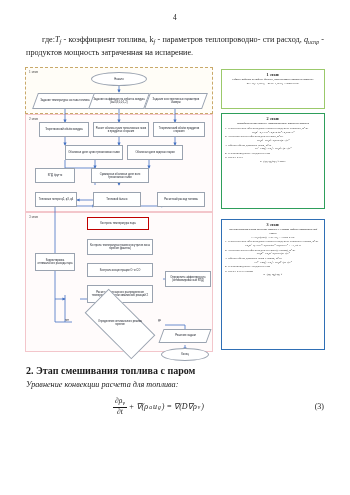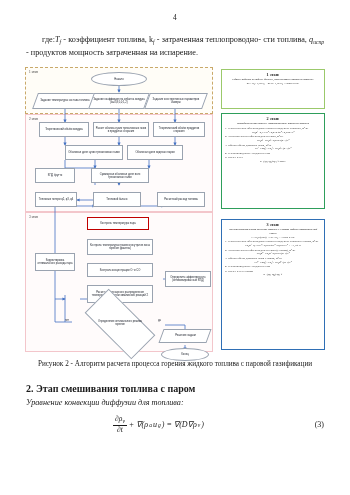--- a/index.html
+++ b/index.html
@@ -77,22 +77,22 @@
   .p-eq{font-size:2.9px;line-height:1.25;text-align:center;font-style:italic;}
 </style>
 </head>
 <body>
 
 <div class="page">
 
   <div class="page-num">4</div>
 
   <div class="para">
-    <span class="ind"></span><span>где:</span><var>T</var><span class="sub">f</span><span> - коэффициент топлива, </span><span>k</span><span class="sub">f</span><span> - затраченная теплопроводно-</span>
-    <span>сти топлива, </span><var>q</var><span class="sub">испр</span><span> - продуктов мощность затраченная на испарение.</span>
+    <span class="ind"></span><span>где:</span><var>T</var><span class="sub">f</span><span> - коэффициент топлива, </span><span>k</span><span class="sub">f</span><span> - параметров теплопроводно-</span>
+    <span>сти расход, </span><var>q</var><span class="sub">испр</span><span> - продуктов мощность затраченная на испарение.</span>
   </div>
 
   <div class="figure">
 
     <div class="bands">
       <div class="band band1">
         <div class="band-lab">1 этап</div>
       </div>
       <div class="band band2">
         <div class="band-lab">2 этап</div>
@@ -228,24 +228,23 @@
       <div class="p-item">2. Действительный объем водяных паров (с паром), м³/кг</div>
       <div class="p-eq">Vн₂оᵈ=Vн₂оᵗ+0,0161(α-1)Vᵒ</div>
       <div class="p-item">3. Общий объем дымовых газов с паром, м³/кг</div>
       <div class="p-eq">Vгᵈ=Vʀo₂ᵗ+Vн₂ᵗ+Vн₂оᵈ+(α-1)Vᵒ</div>
       <div class="p-item">4. Теплопроводность уходящего газа</div>
       <div class="p-item">5. Расчет КПД с паром</div>
       <div class="p-eq">η=(Q₁-Q₂)/Q₁ ×</div>
     </div>
   </div>
 
-  <div class="caption">Рисунок 2 - Алгоритм расчета процесса горения жидкого топлива с паровой газификации</div>
 
   <div class="sec-head">2. Этап смешивания топлива с паром</div>
-  <div class="sec-ital">Уравнение конвекции диффузии для топлива:</div>
+  <div class="sec-ital">Уравнение конвекции расчета для топлива:</div>
 
   <div class="formula-row">
     <div class="formula">
       <span class="frac">
         <span class="num"><span>∂ρ</span><span class="sub">v</span></span>
         <span class="den">∂t</span>
       </span>
       <span> + ∇(ρ</span>
         <span class="sub">a</span>
         <span>u</span>

